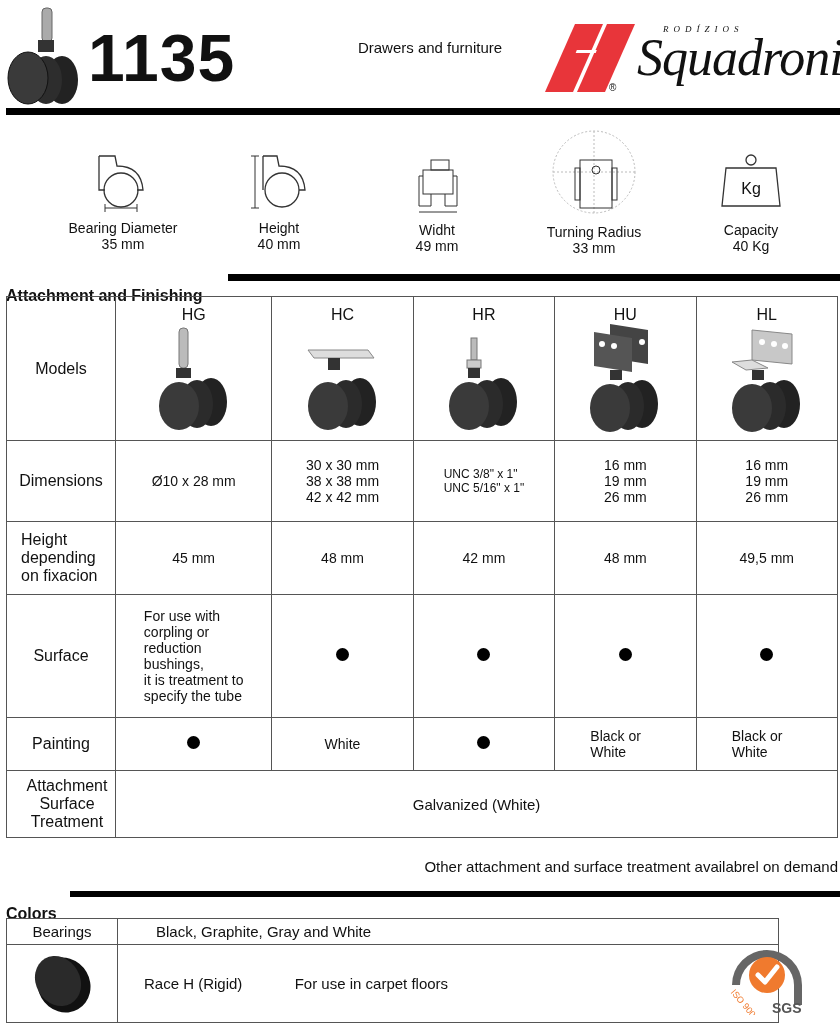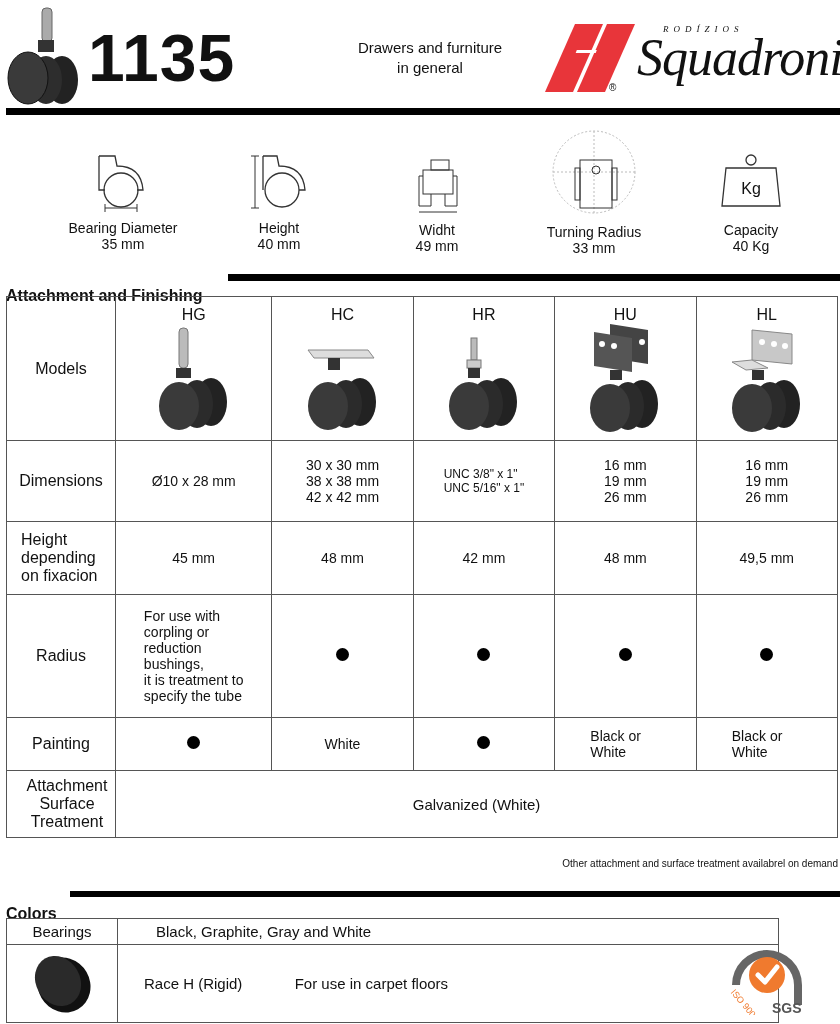--- a/index.html
+++ b/index.html
@@ -15,39 +15,38 @@
   .rule { background:#000; height:7px; }
   .spec { top:150px; width:150px; text-align:center; font-size:14px; line-height:16px; }
   .spec svg { display:block; margin:0 auto 4px auto; }
   .section-title { font-weight:bold; font-size:16px;margin-top:19px; }
   table.main { position:absolute; left:6px; top:296px; width:832px; border-collapse:collapse; font-size:14px; }
   table.main td { border:1px solid #555; text-align:center; vertical-align:middle; padding:0; }
   td.rowlabel { font-size:16px; width:108px; }
   .model-name { font-size:16px; margin-top:6px; }
   .dot { display:inline-block; width:13px; height:13px; border-radius:50%; background:#000; }
   .left-block { display:inline-block; text-align:left; }
-  .note { right:2px; top:858px; font-size:10px; }
+  .note { right:2px; top:858px; font-size:15px; }
   table.colors { position:absolute; left:6px; top:918px; width:773px; border-collapse:collapse; font-size:15px; }
   table.colors td { border:1px solid #555; }
   .sgs { left:722px; top:925px; width:90px; height:90px; }
 </style>
 </head>
 <body>
 
 <svg class="abs hero-caster" viewBox="0 0 82 104">
   <rect x="38" y="4" width="10" height="34" rx="4" fill="#aaa" stroke="#666"></rect>
   <rect x="34" y="36" width="16" height="12" fill="#333"></rect>
   <ellipse cx="58" cy="76" rx="16" ry="24" fill="#222"></ellipse>
   <ellipse cx="42" cy="76" rx="16" ry="24" fill="#2d2d2d"></ellipse>
   <ellipse cx="24" cy="74" rx="20" ry="26" fill="#3a3a3a" stroke="#111"></ellipse>
 </svg>
 <div class="abs model-number">1135</div>
 <div class="abs subtitle">
   <div>Drawers and furniture</div>
-  <div>in general</div>
 </div>
 <div class="abs logo">
   <svg width="90" height="72" viewBox="0 0 90 72" style="position:absolute;left:0;top:0">
     <polygon points="30,2 58,2 28,70 0,70" fill="#e8353a"></polygon>
     <polygon points="62,2 90,2 60,70 32,70" fill="#e8353a"></polygon>
     <rect x="42" y="28" width="20" height="3" fill="#fff" transform="skewX(-20)"></rect>
   </svg>
   <span class="logo-small">RODÍZIOS</span>
   <span class="logo-word">Squadroni</span>
   <span class="logo-reg">®</span>
@@ -205,21 +204,21 @@
   </tr>
   <tr style="height:73px">
     <td class="rowlabel" style="text-align:left;padding-left:14px;width:94px;">Height depending on fixacion</td>
     <td>45 mm</td>
     <td>48 mm</td>
     <td>42 mm</td>
     <td>48 mm</td>
     <td>49,5 mm</td>
   </tr>
   <tr style="height:123px">
-    <td class="rowlabel">Radius</td>
+    <td class="rowlabel">Surface</td>
     <td>
       <div class="left-block" style="line-height:16px">
         <div>For use with</div>
         <div>corpling or</div>
         <div>reduction</div>
         <div>bushings,</div>
         <div>it is treatment to</div>
         <div>specify the tube</div>
       </div>
     </td>

